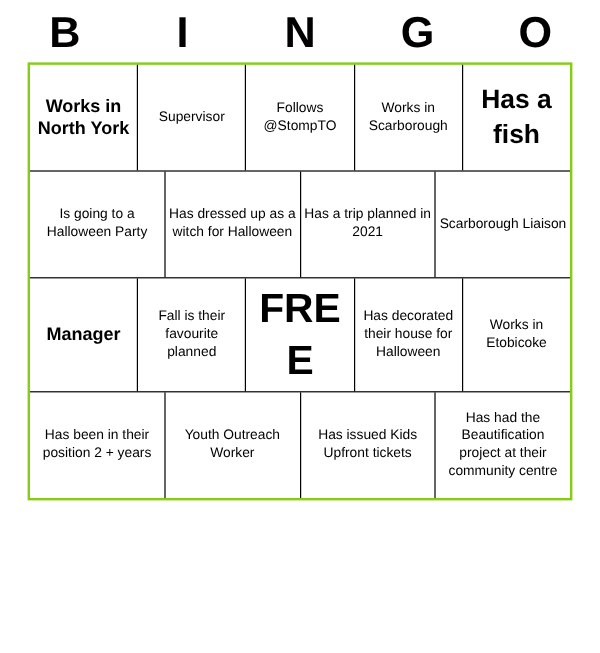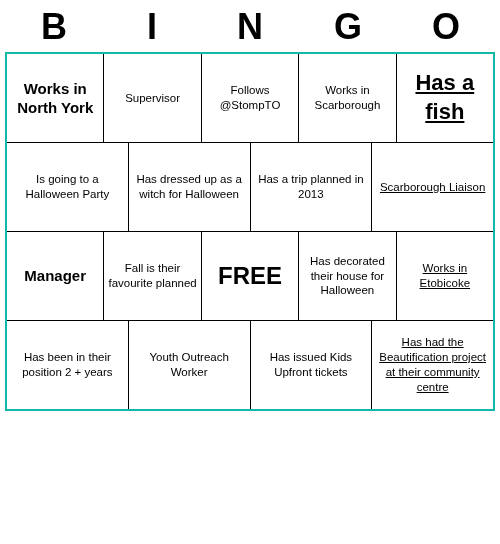--- a/index.html
+++ b/index.html
@@ -19,22 +19,22 @@
       justify-content: space-around;
       padding: 6px 0 4px 0;
     }
     .bingo-title span {
       font-size: 36px;
       font-weight: bold;
       width: 86px;
       text-align: center;
     }
     .bingo-grid {
-      border: 2px solid #14b8a6;
-      width: 490px;
+      border: 2px solid #84cc16;
+      width: 454px;
     }
     .bingo-row {
       display: flex;
       border-bottom: 1.5px solid #000;
     }
     .bingo-row:last-child {
       border-bottom: none;
     }
     .bingo-cell {
       flex: 1;
@@ -44,32 +44,31 @@
       align-items: center;
       justify-content: center;
       text-align: center;
       padding: 3px 3px;
       font-size: 11.5px;
       line-height: 1.3;
       word-break: break-word;
     }
     .bingo-cell:last-child {
       border-right: none;
-      text-decoration: underline;
     }
     .bingo-cell.large-text {
       font-size: 22px;
       font-weight: bold;
     }
     .bingo-cell.medium-text {
       font-size: 15px;
       font-weight: bold;
     }
     .bingo-cell.free {
-      font-size: 24px;
+      font-size: 34px;
       font-weight: bold;
     }
   </style>
 </head>
 <body>
 
 <div class="bingo-title">
   <span>B</span>
   <span>I</span>
   <span>N</span>
@@ -81,21 +80,21 @@
     <div class="bingo-row">
       <div class="bingo-cell medium-text">Works in North York</div>
       <div class="bingo-cell">Supervisor</div>
       <div class="bingo-cell">Follows @StompTO</div>
       <div class="bingo-cell">Works in Scarborough</div>
       <div class="bingo-cell large-text">Has a fish</div>
     </div>
     <div class="bingo-row">
       <div class="bingo-cell">Is going to a Halloween Party</div>
       <div class="bingo-cell">Has dressed up as a witch for Halloween</div>
-      <div class="bingo-cell">Has a trip planned in 2013</div>
+      <div class="bingo-cell">Has a trip planned in 2021</div>
       <div class="bingo-cell">Scarborough Liaison</div>
     </div>
     <div class="bingo-row">
       <div class="bingo-cell medium-text">Manager</div>
       <div class="bingo-cell">Fall is their favourite planned</div>
       <div class="bingo-cell free">FREE</div>
       <div class="bingo-cell">Has decorated their house for Halloween</div>
       <div class="bingo-cell">Works in Etobicoke</div>
     </div>
     <div class="bingo-row">

